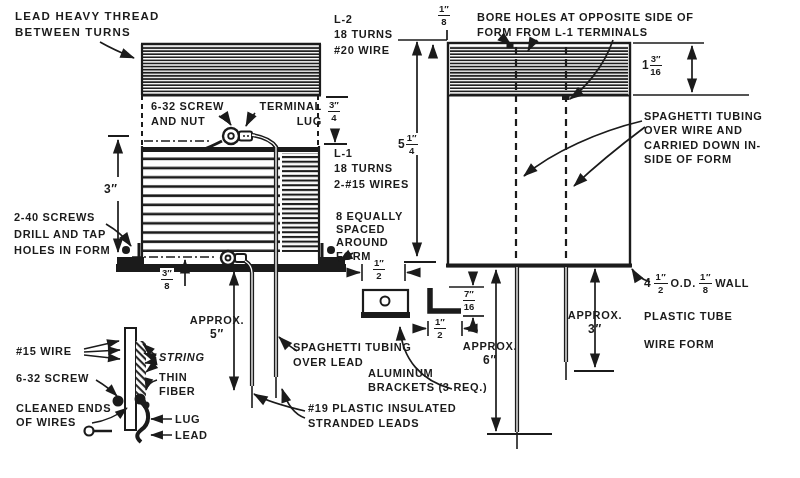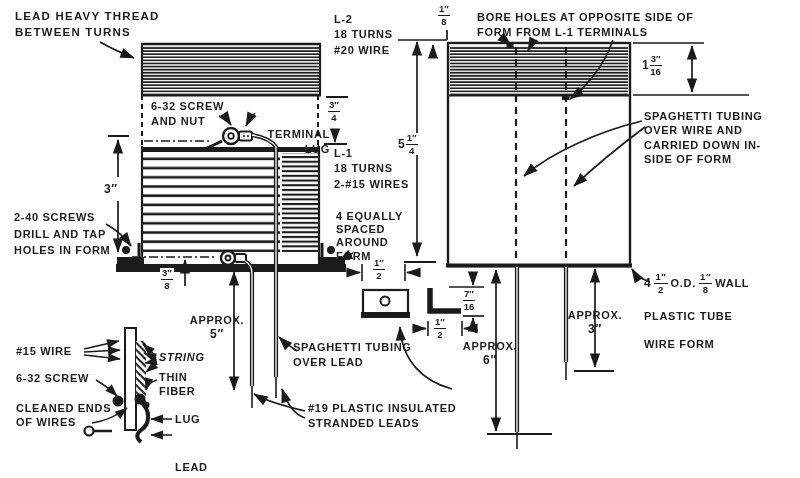--- a/index.html
+++ b/index.html
@@ -223,42 +223,44 @@
 
   <div class="lbl" style="left:15px;top:8px;font-size:11.5px;letter-spacing:1.2px;">LEAD HEAVY THREAD
 BETWEEN TURNS</div>
   <div class="lbl" style="left:334px;top:12px;">L-2
 18 TURNS
 #20 WIRE</div>
   <div class="lbl" style="left:477px;top:10px;">BORE HOLES AT OPPOSITE SIDE OF
 FORM FROM L-1 TERMINALS</div>
   <div class="lbl" style="left:151px;top:99px;">6-32 SCREW
 AND NUT</div>
-  <div class="lbl right" style="left:264px;top:99px;width:66px;margin-top:28px;">TERMINAL
+  <div class="lbl right" style="left:256px;top:99px;width:66px;">TERMINAL
 LUG</div>
   <div class="lbl" style="left:334px;top:146px;">L-1
 18 TURNS
 2-#15 WIRES</div>
-  <div class="lbl" style="left:336px;top:210px;line-height:1.2;">4 EQUALLY
+  <div class="lbl" style="left:336px;top:210px;line-height:1.2;">8 EQUALLY
 SPACED
 AROUND
  FORM</div>
   <div class="lbl" style="left:14px;top:209px;line-height:1.5;">2-40 SCREWS
 DRILL AND TAP
 HOLES IN FORM</div>
   <div class="lbl dimnum" style="left:102px;top:181px;background:#fff;padding:0 2px;">3″</div>
 
   <div class="lbl center" style="left:189px;top:313px;width:56px;line-height:1.3;"><span>APPROX.</span><br><span class="dimnum">5″</span></div>
   <div class="lbl center" style="left:461px;top:339px;width:58px;line-height:1.3;"><span>APPROX.</span><br><span class="dimnum">6″</span></div>
   <div class="lbl center" style="left:566px;top:308px;width:58px;line-height:1.3;"><span>APPROX.</span><br><span class="dimnum">3″</span></div>
 
   <div class="lbl" style="left:293px;top:340px;">SPAGHETTI TUBING
 OVER LEAD</div>
   <div class="lbl" style="left:308px;top:401px;">#19 PLASTIC INSULATED
 STRANDED LEADS</div>
+  <div class="lbl" style="left:368px;top:367px;line-height:1.25;">ALUMINUM
+BRACKETS (3 REQ.)</div>
   <div class="lbl" style="left:644px;top:109px;line-height:1.3;">SPAGHETTI TUBING
 OVER WIRE AND
 CARRIED DOWN IN-
 SIDE OF FORM</div>
 
   <div class="lbl" style="left:644px;top:258px;line-height:1.3;">
     <div class="specline">
       <span class="dimnum">4</span>
       <span class="frac"><span class="stack"><span class="n">1″</span><span class="d">2</span></span></span>
       <span>O.D.</span>
@@ -270,21 +272,21 @@
   </div>
 
   <div class="lbl" style="left:16px;top:344px;">#15 WIRE</div>
   <div class="lbl" style="left:159px;top:350px;font-style:italic;">STRING</div>
   <div class="lbl" style="left:16px;top:371px;">6-32 SCREW</div>
   <div class="lbl" style="left:159px;top:371px;line-height:1.25;">THIN
 FIBER</div>
   <div class="lbl" style="left:16px;top:402px;line-height:1.25;">CLEANED ENDS
 OF WIRES</div>
   <div class="lbl" style="left:175px;top:412px;">LUG</div>
-  <div class="lbl" style="left:175px;top:428px;margin-top:32px;">LEAD</div>
+  <div class="lbl" style="left:175px;top:428px;">LEAD</div>
 
   <div class="frac" style="left:437px;top:4px;">
       <span class="stack">
         <span class="n">1″</span>
         <span class="d">8</span>
       </span>
     </div>
   <div class="frac" style="left:327px;top:100px;">
       <span class="stack">
         <span class="n">3″</span>

